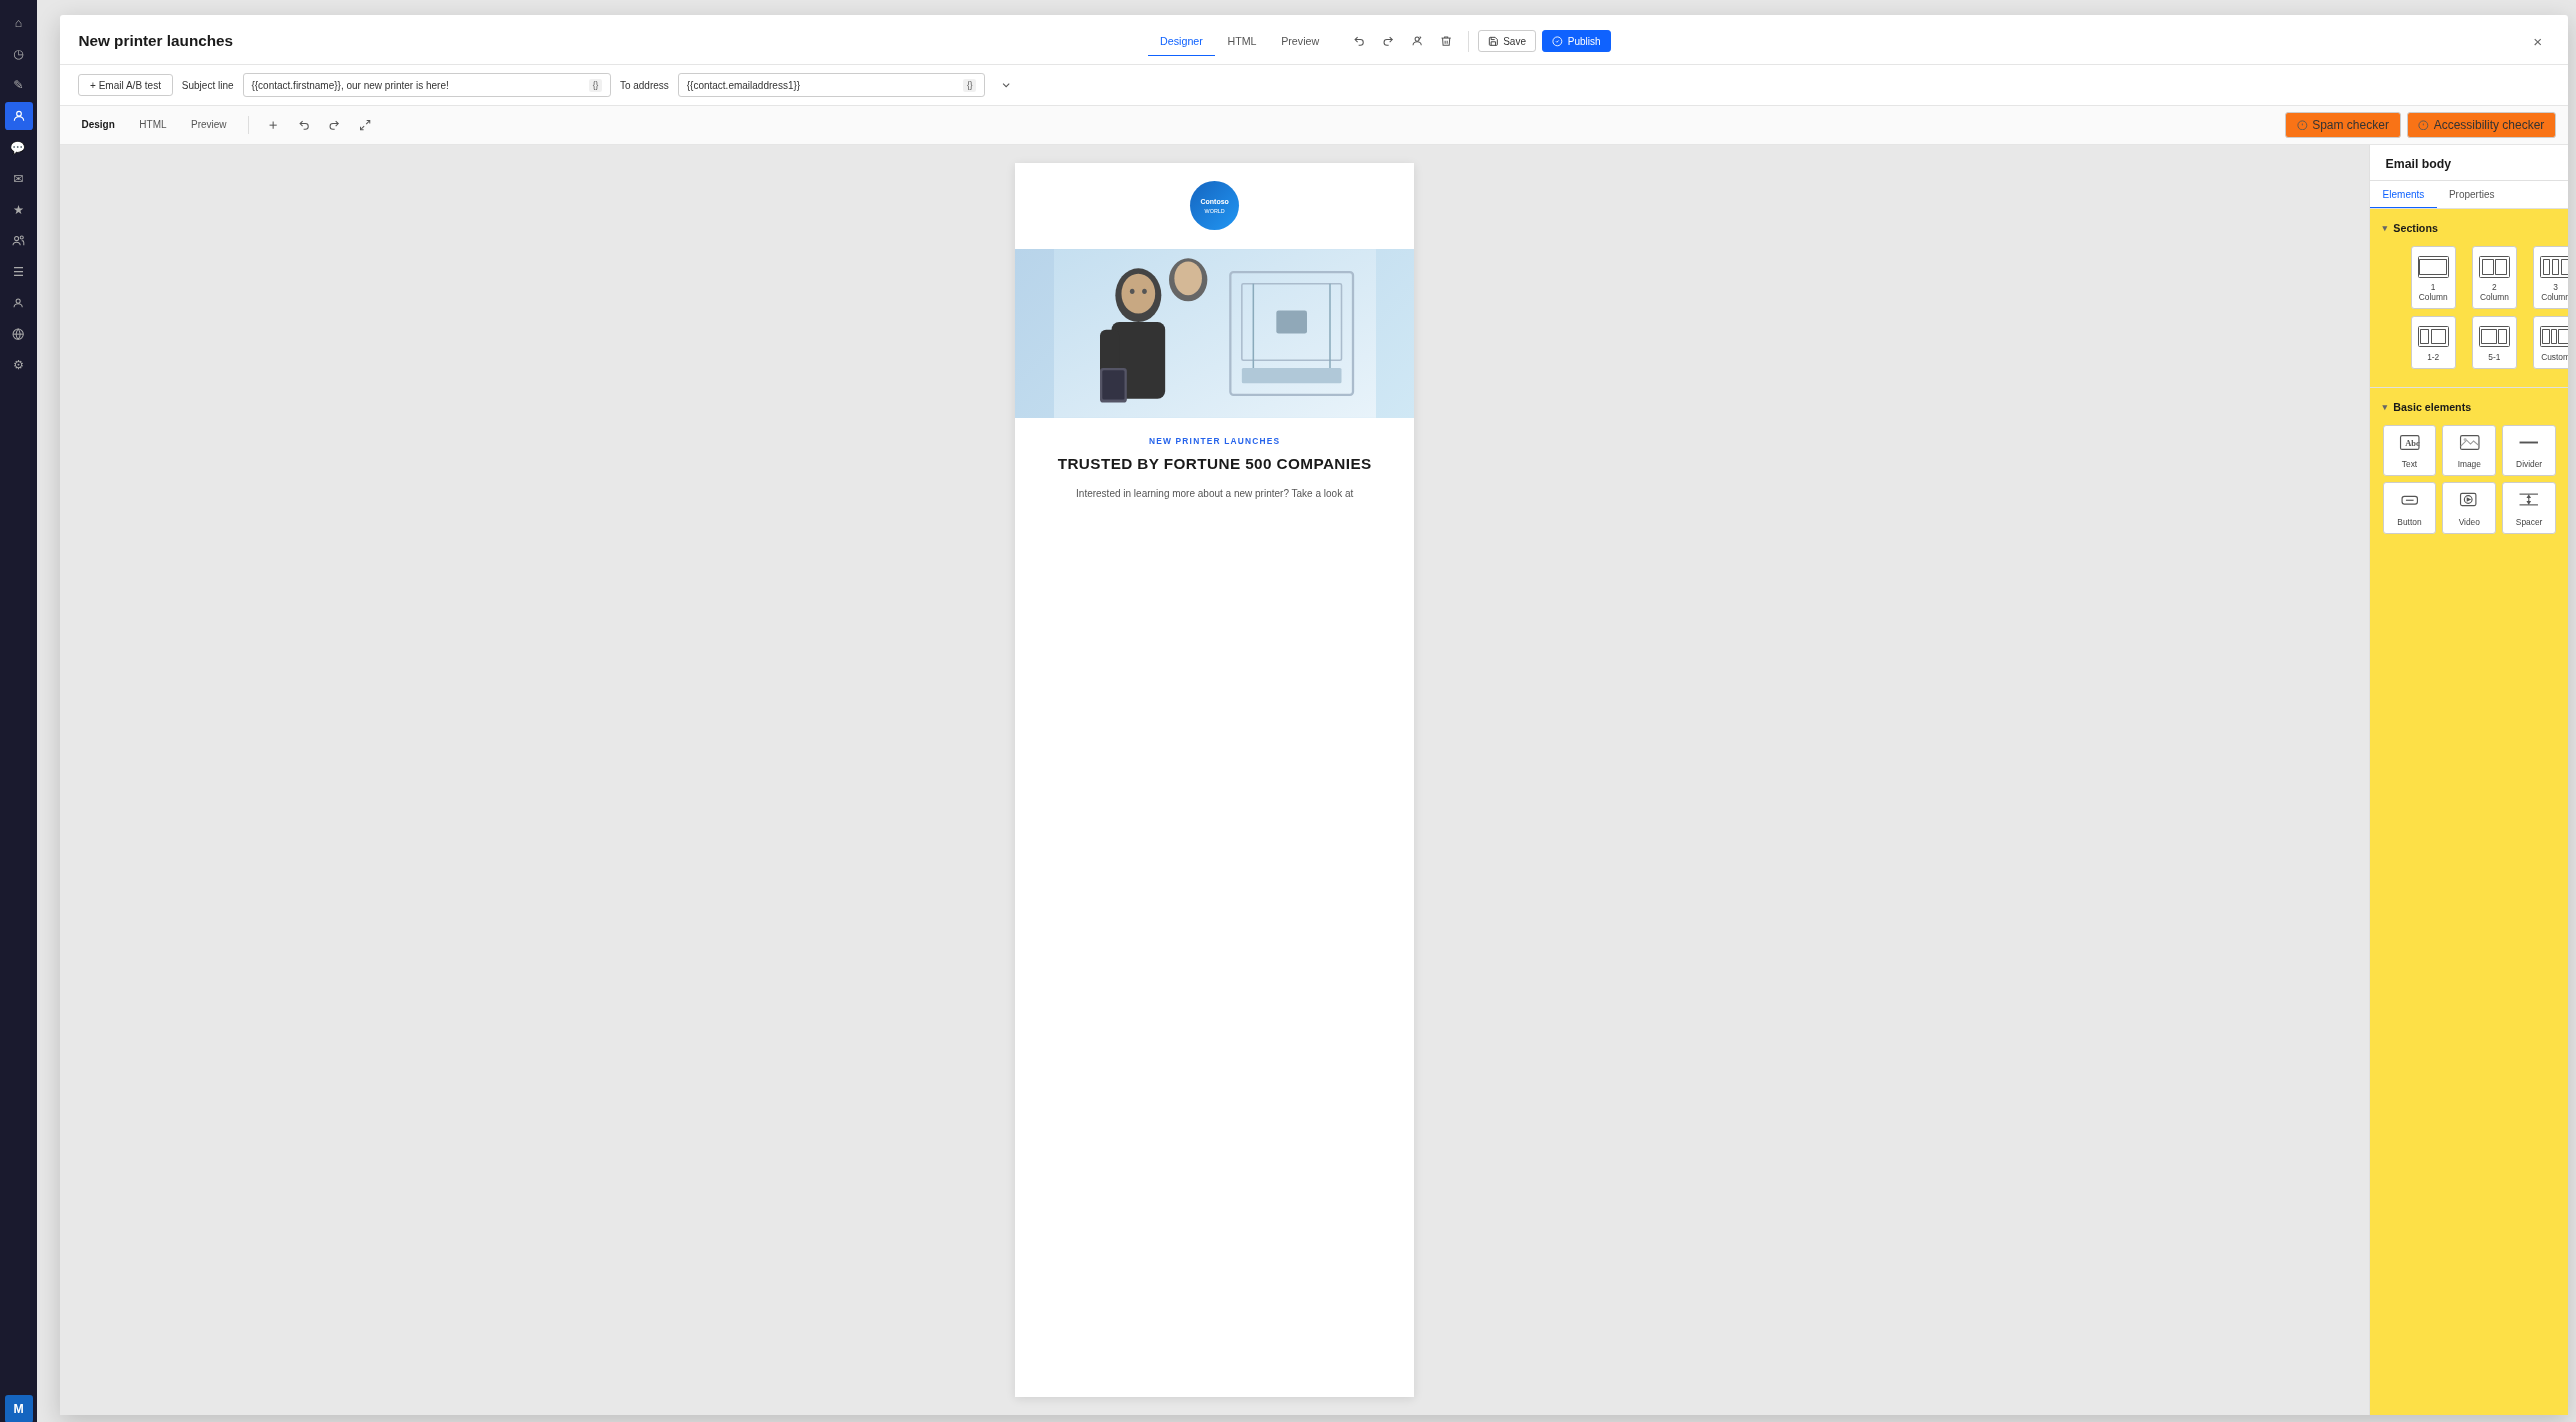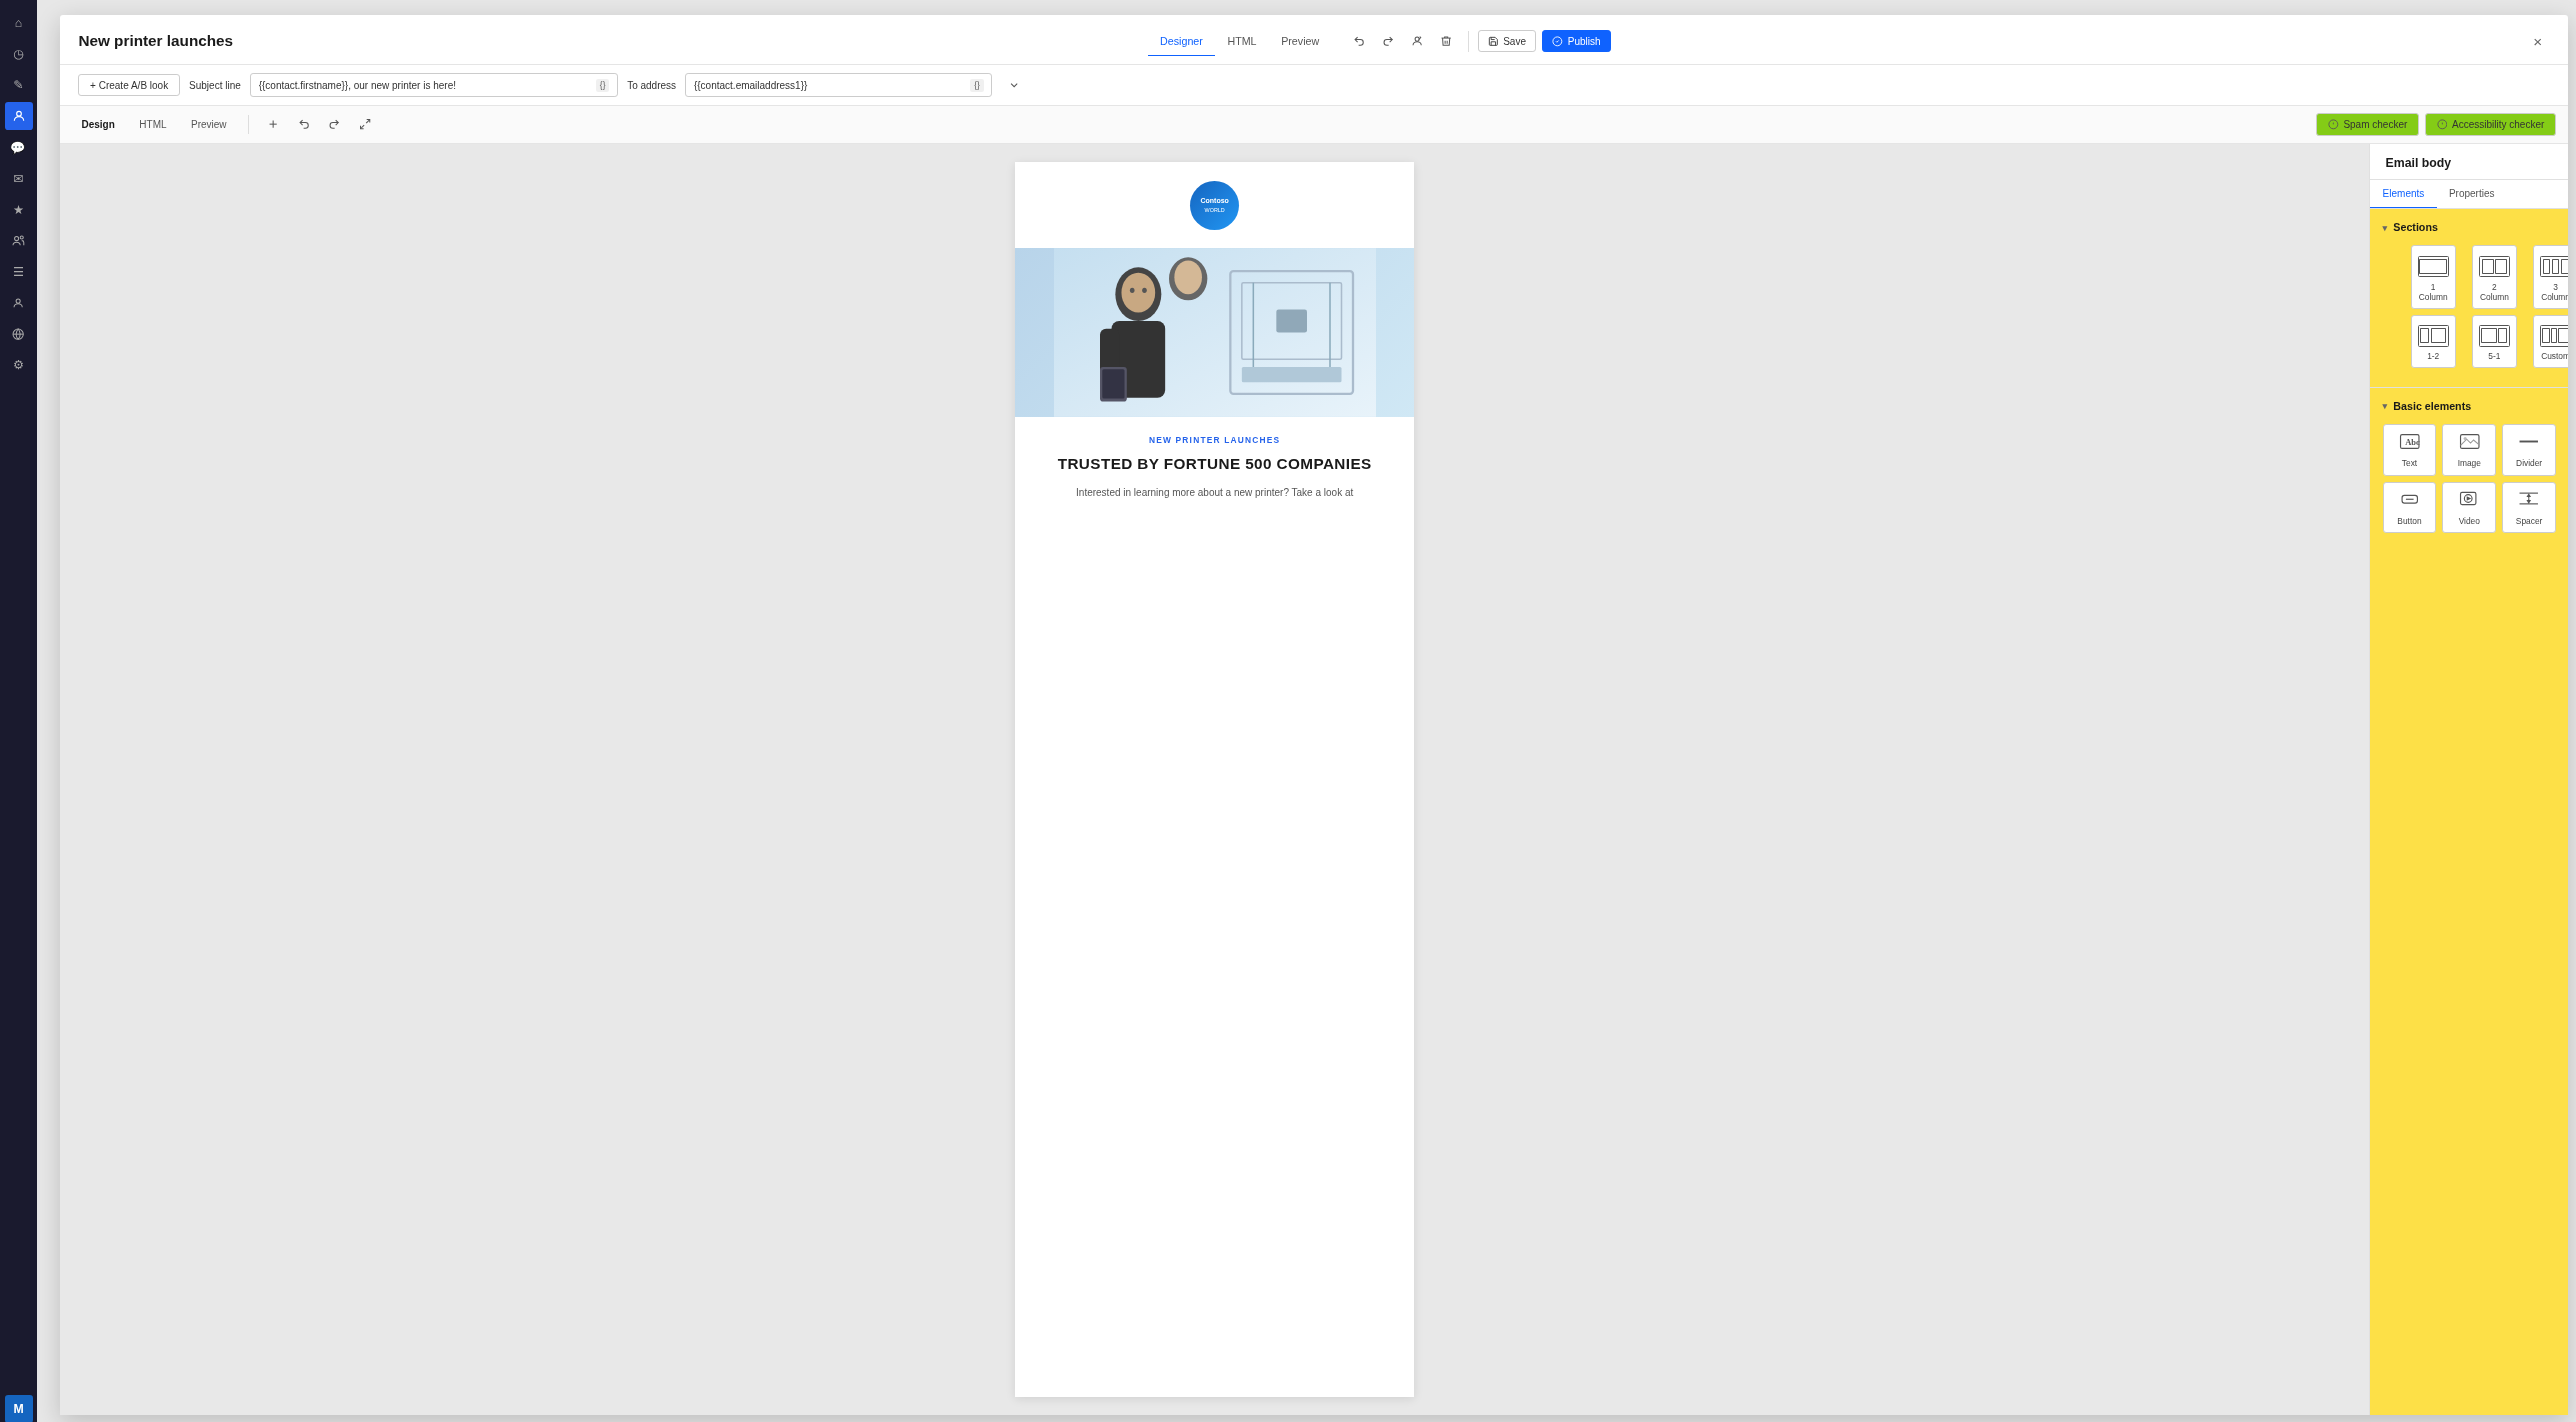--- a/index.html
+++ b/index.html
@@ -38,21 +38,21 @@
     .template-tag { font-size: 8.4px; color: #555; background: #f0f0f0; border-radius: 2.3px; padding: 1.5px 3.8px; margin-left: 4.6px; }
     .to-address-label { font-size: 10px; font-weight: 500; color: #333; white-space: nowrap; }
     .to-address-input-wrap { display: flex; align-items: center; border: 0.8px solid #ccc; border-radius: 3.1px; padding: 4.6px 7.7px; background: white; flex: 1; max-width: 307px; }
     .to-address-input { border: none; outline: none; font-size: 10px; color: #333; background: transparent; flex: 1; }
     .chevron-btn { width: 24.5px; height: 24.5px; display: flex; align-items: center; justify-content: center; cursor: pointer; border-radius: 3.1px; color: #555; }
 
     
     .design-toolbar { display: flex; align-items: center; padding: 6.1px 12.3px; border-bottom: 0.8px solid #e5e5e5; gap: 6.1px; flex-shrink: 0; background: #fafafa; }
     .design-tab { padding: 4.6px 9.2px; cursor: pointer; font-size: 10px; color: #555; border-radius: 3.1px; }
     .design-tab.active { font-weight: 600; color: #1a1a1a; }
-    .design-action-btn { display: flex; align-items: center; gap: 4.6px; padding: 4.6px 10.7px; border: 0.8px solid #ccc; background: #84cc16; border-radius: 3.1px; cursor: pointer; font-size: 10px; color: #333; }
+    .design-action-btn { display: flex; align-items: center; gap: 4.6px; padding: 4.6px 10.7px; border: 0.8px solid #ccc; background: #f97316; border-radius: 3.1px; cursor: pointer; font-size: 12px; color: #333; }
 
     
     .editor-area { display: flex; flex: 1; overflow: hidden; }
 
     
     .canvas { flex: 1; background: #e8e8e8; overflow-y: auto; display: flex; justify-content: center; padding: 18.4px; }
     .email-canvas { background: white; width: 399px; min-height: 460px; box-shadow: 0 1.5px 9.2px rgba(0,0,0,0.1); display: flex; flex-direction: column; align-items: center; padding: 0; }
     .logo-area { padding: 18.4px; display: flex; justify-content: center; }
     .logo-circle { width: 49px; height: 49px; border-radius: 50%; background: linear-gradient(135deg, #1565c0, #2196f3); display: flex; align-items: center; justify-content: center; color: white; font-size: 7.7px; font-weight: 700; text-align: center; line-height: 1.2; }
     .email-image { width: 100%; height: 169px; background: linear-gradient(135deg, #b8d4ea, #d0e8f5); display: flex; align-items: center; justify-content: center; overflow: hidden; position: relative; }
@@ -208,21 +208,21 @@
             <span>Publish</span>
           </button>
         </div>
         <div class="modal-close">
           <span class="close-x">×</span>
         </div>
       </div>
 
       <div class="subject-bar">
         <button class="subject-bar-btn">
-          <span>+ Create A/B look</span>
+          <span>+ Email A/B test</span>
         </button>
         <span class="subject-field-label">Subject line</span>
         <div class="subject-input-wrap">
           <input type="text" class="subject-input" value="{{contact.firstname}}, our new printer is here!" style="">
           <span class="template-tag">{}</span>
         </div>
         <span class="to-address-label">To address</span>
         <div class="to-address-input-wrap">
           <input type="text" class="to-address-input" value="{{contact.emailaddress1}}" style="">
           <span class="template-tag">{}</span>

